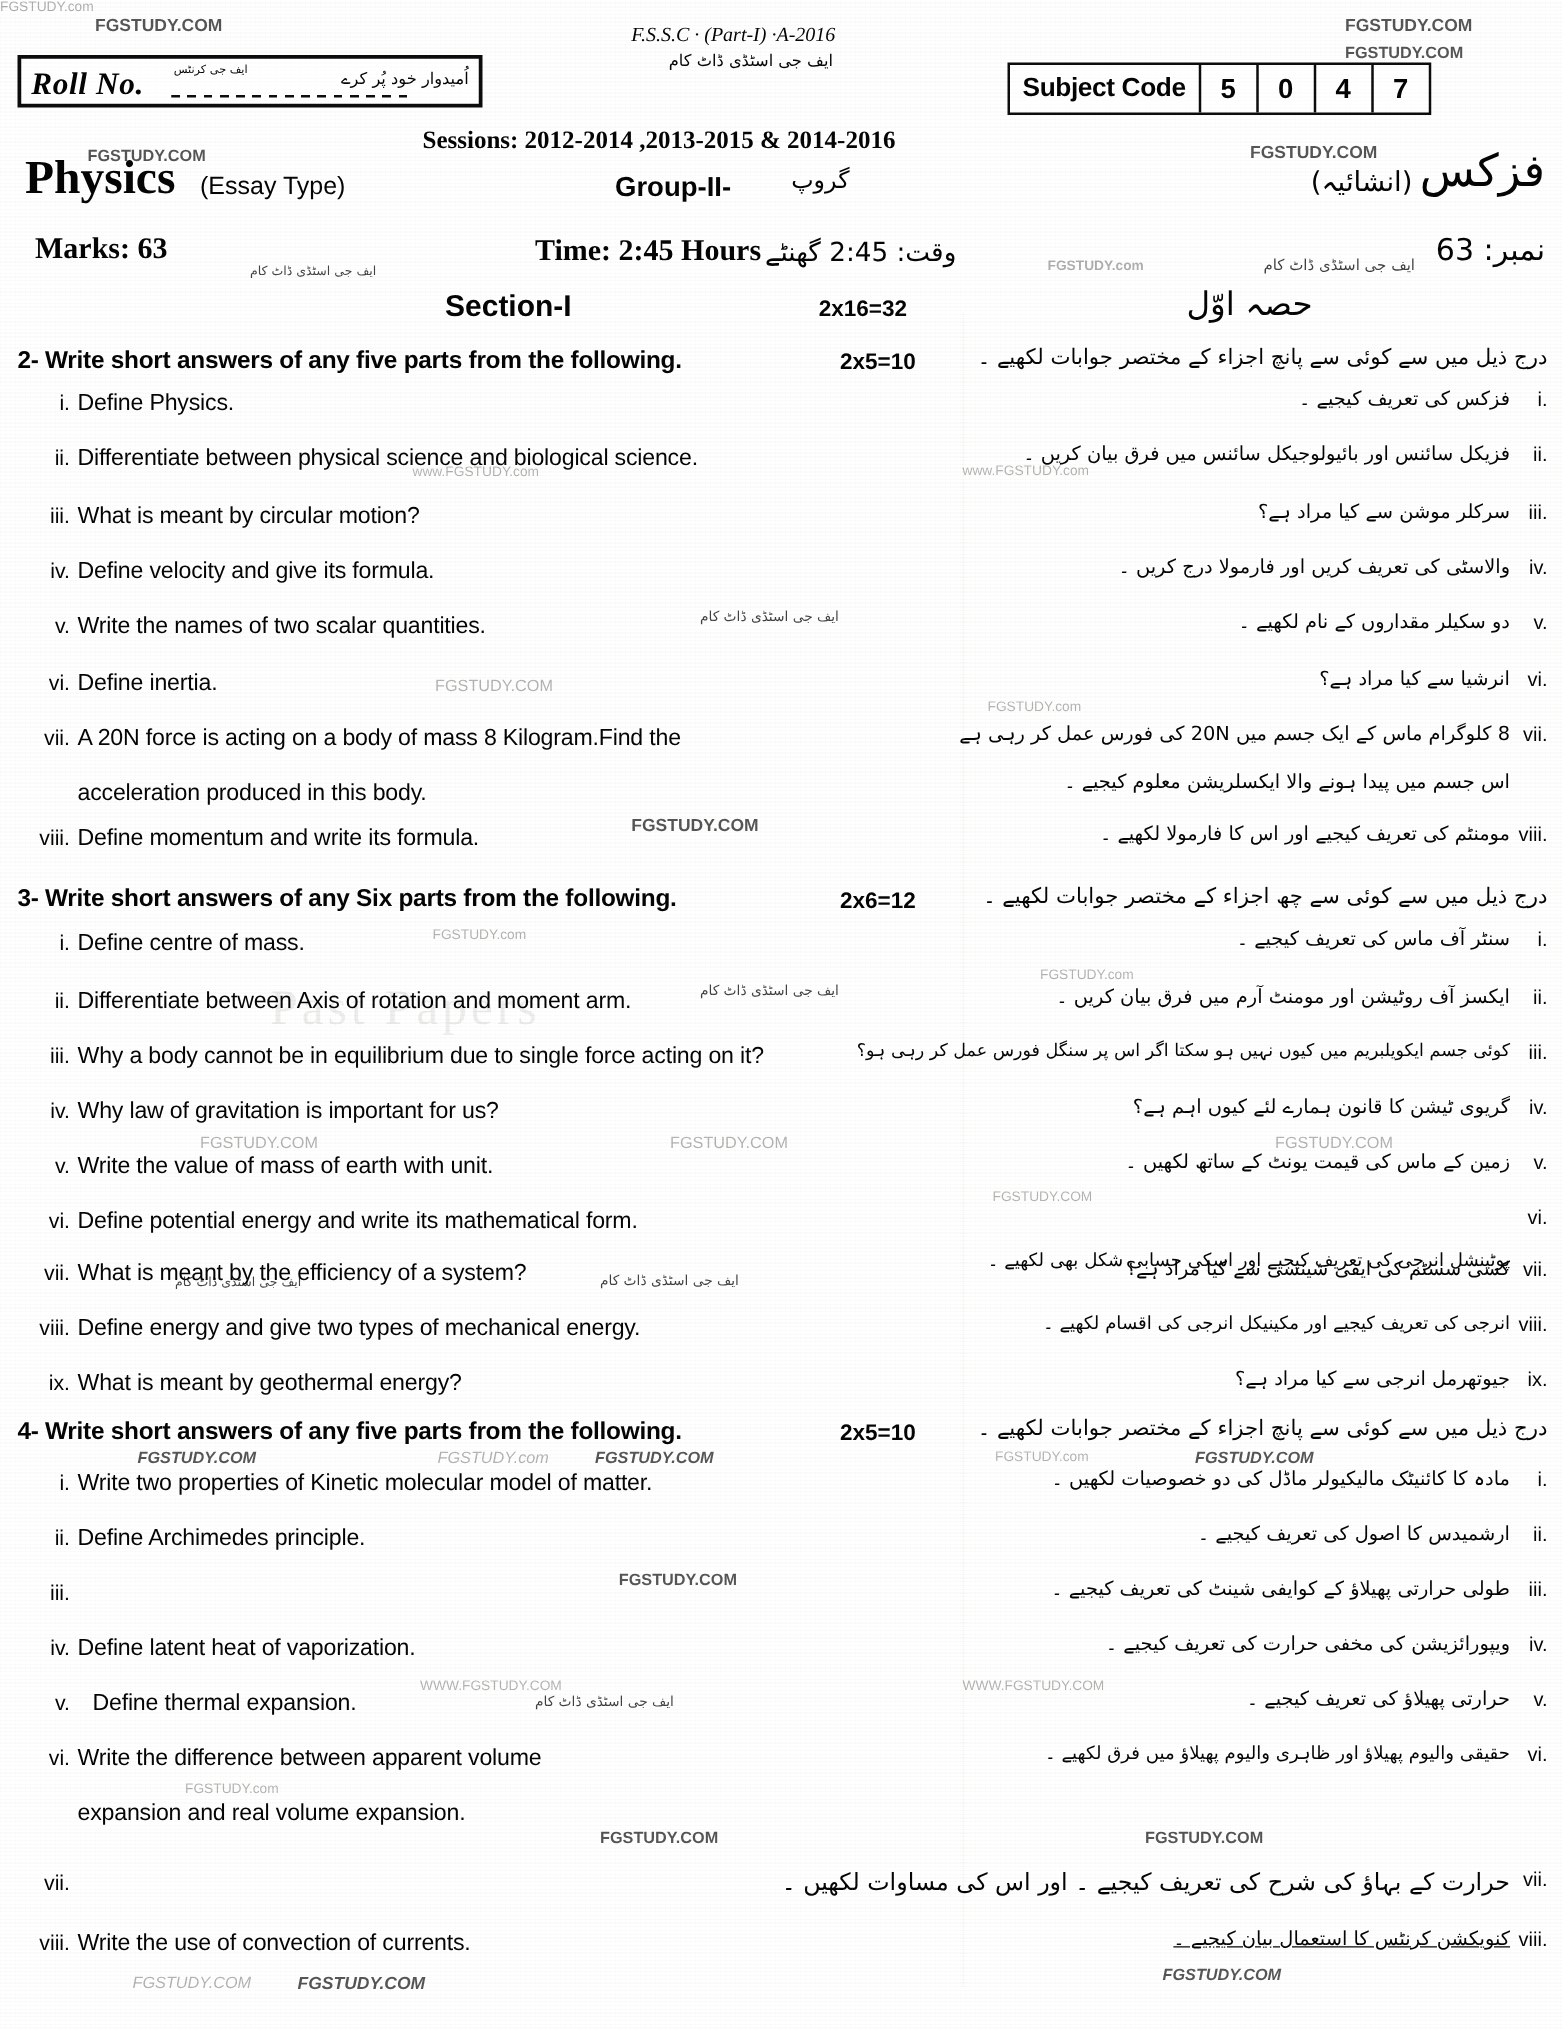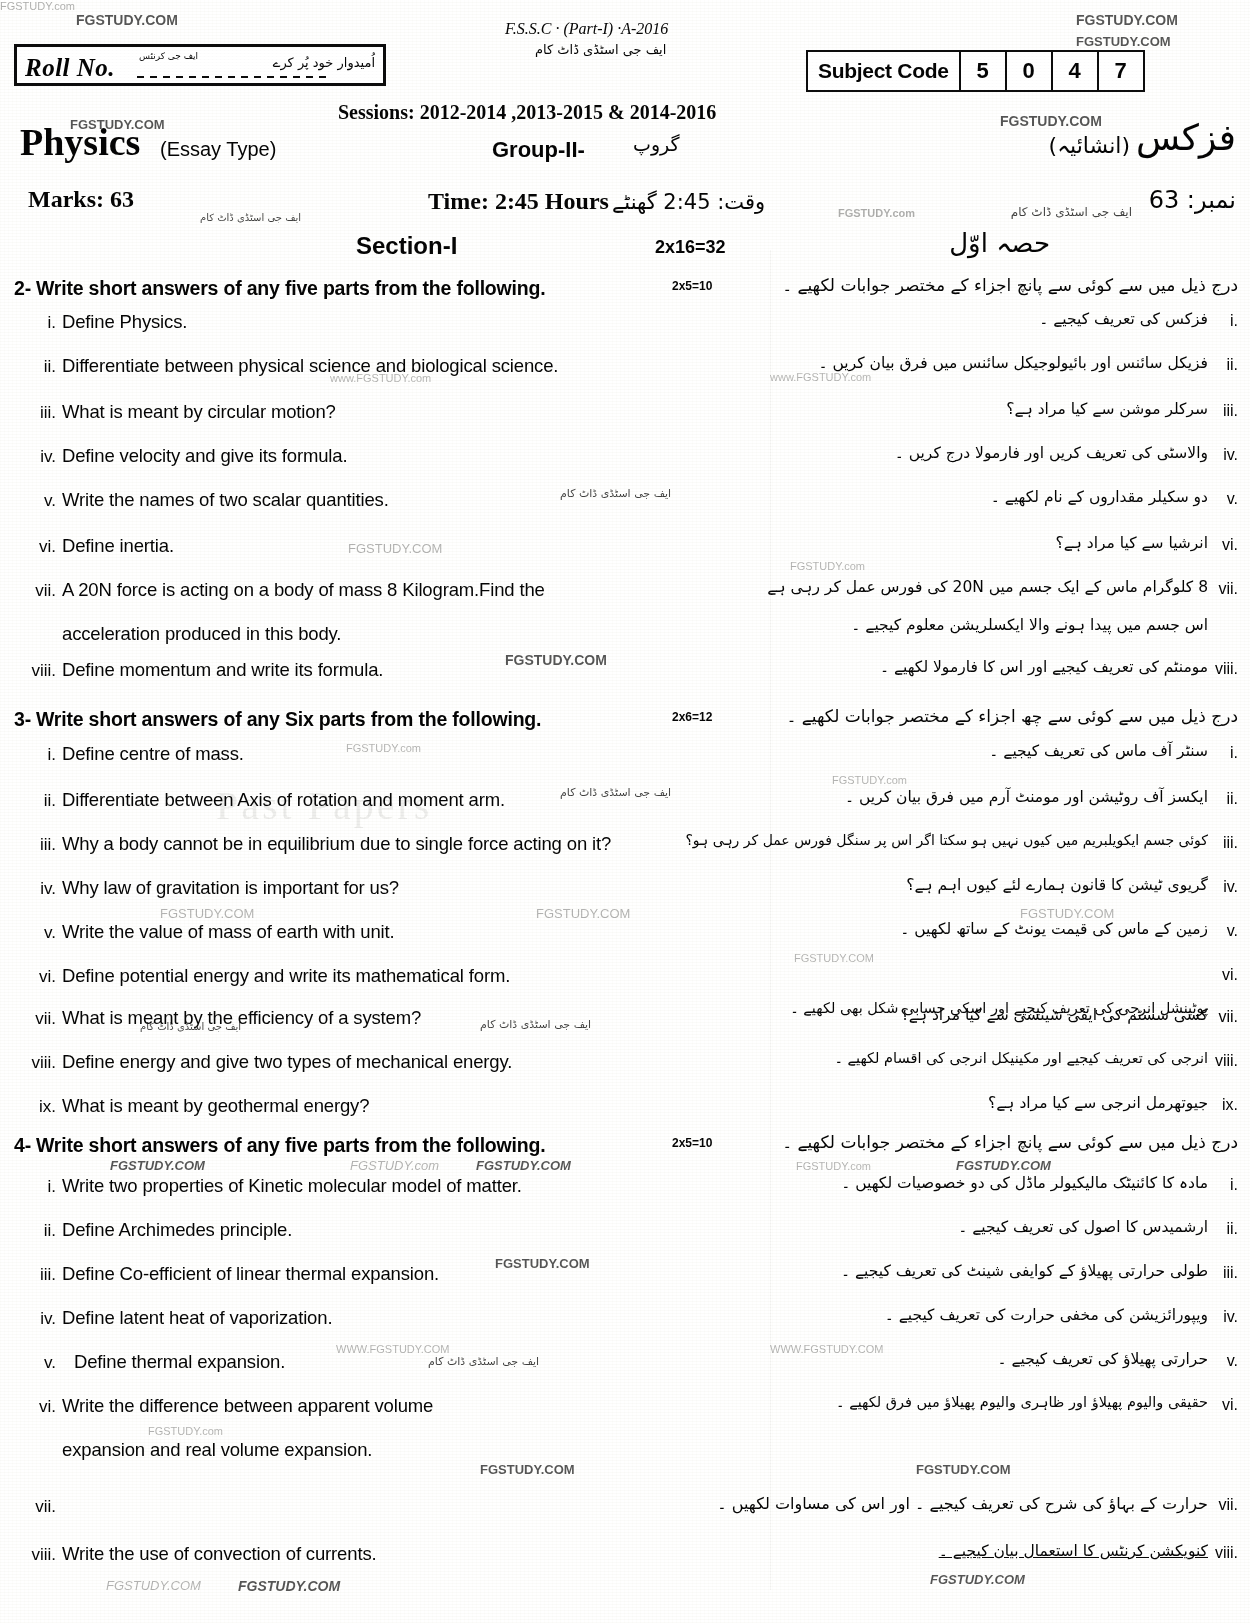--- a/index.html
+++ b/index.html
@@ -141,21 +141,21 @@
   
   .qhead {
     font-family: "Liberation Sans", sans-serif;
     font-weight: bold;
     font-size: 19.5px;
     letter-spacing: -.2px;
   }
   .qmarks {
     font-family: "Liberation Sans", sans-serif;
     font-weight: bold;
-    font-size: 12px;
+    font-size: 18px;
   }
   .qpart {
     font-family: "Liberation Sans", sans-serif;
     font-size: 18.5px;
     letter-spacing: -.15px;
   }
   .qnum {
     font-family: "Liberation Sans", sans-serif;
     font-size: 17px;
     text-align: right;
@@ -361,21 +361,20 @@
   <div class="abs qmarks" style="left:672px; top:1136px;">2x5=10</div>
   <div class="abs u-head" style="right:12px; top:1132px;">درج ذیل میں سے کوئی سے پانچ اجزاء کے مختصر جوابات لکھیے ۔</div>
 
   <div class="abs qnum" style="left:28px; top:1177px; width:28px;">i.</div>
   <div class="abs qpart" style="left:62px; top:1175px;">Write two properties of Kinetic molecular model of matter.</div>
 
   <div class="abs qnum" style="left:24px; top:1221px; width:32px;">ii.</div>
   <div class="abs qpart" style="left:62px; top:1219px;">Define Archimedes principle.</div>
 
   <div class="abs qnum" style="left:20px; top:1265px; width:36px;">iii.</div>
-  <div class="abs qpart" style="left:62px; top:1263px;">Define Co-efficient of linear thermal expansion.</div>
 
   <div class="abs qnum" style="left:18px; top:1309px; width:38px;">iv.</div>
   <div class="abs qpart" style="left:62px; top:1307px;">Define latent heat of vaporization.</div>
 
   <div class="abs qnum" style="left:22px; top:1353px; width:34px;">v.</div>
   <div class="abs qpart" style="left:62px; top:1351px;margin-left:12px;">Define thermal expansion.</div>
 
   <div class="abs qnum" style="left:18px; top:1397px; width:38px;">vi.</div>
   <div class="abs qpart" style="left:62px; top:1395px;">Write the difference between apparent volume</div>
   <div class="abs qpart" style="left:62px; top:1439px;">expansion and real volume expansion.</div>
@@ -397,21 +396,21 @@
   <div class="abs u-num" style="right:12px; top:1308px;">iv.</div>
   <div class="abs u-part" style="right:42px; top:1306px;">ویپورائزیشن کی مخفی حرارت کی تعریف کیجیے ۔</div>
 
   <div class="abs u-num" style="right:12px; top:1352px;">v.</div>
   <div class="abs u-part" style="right:42px; top:1350px;">حرارتی پھیلاؤ کی تعریف کیجیے ۔</div>
 
   <div class="abs u-num" style="right:12px; top:1396px;">vi.</div>
   <div class="abs u-part" style="right:42px; top:1394px; font-size:14.5px;">حقیقی والیوم پھیلاؤ اور ظاہری والیوم پھیلاؤ میں فرق لکھیے ۔</div>
 
   <div class="abs u-num" style="right:12px; top:1496px;">vii.</div>
-  <div class="abs u-part" style="right:42px; top:1494px; font-size:16px;">حرارت کے بہاؤ کی شرح کی تعریف کیجیے ۔ اور اس کی مساوات لکھیں ۔</div>
+  <div class="abs u-part" style="right:42px; top:1494px; font-size:19px;">حرارت کے بہاؤ کی شرح کی تعریف کیجیے ۔ اور اس کی مساوات لکھیں ۔</div>
 
   <div class="abs u-num" style="right:12px; top:1544px;">viii.</div>
   <div class="abs u-part" style="right:42px; top:1542px;text-decoration:underline;">کنویکشن کرنٹس کا استعمال بیان کیجیے ۔</div>
 
   <div class="wm wm-light" style="left:330px; top:372px; font-size:11px;">www.FGSTUDY.com</div>
   <div class="wm wm-light" style="left:770px; top:371px; font-size:11px;">www.FGSTUDY.com</div>
   <div class="wm-urdu" style="left:560px; top:487px; font-size:11px;">ایف جی اسٹڈی ڈاٹ کام</div>
   <div class="wm wm-light" style="left:348px; top:541px; font-size:13px;">FGSTUDY.COM</div>
   <div class="wm wm-light" style="left:790px; top:560px; font-size:11px;">FGSTUDY.com</div>
   <div class="wm" style="left:505px; top:652px; font-size:14px;">FGSTUDY.COM</div>

